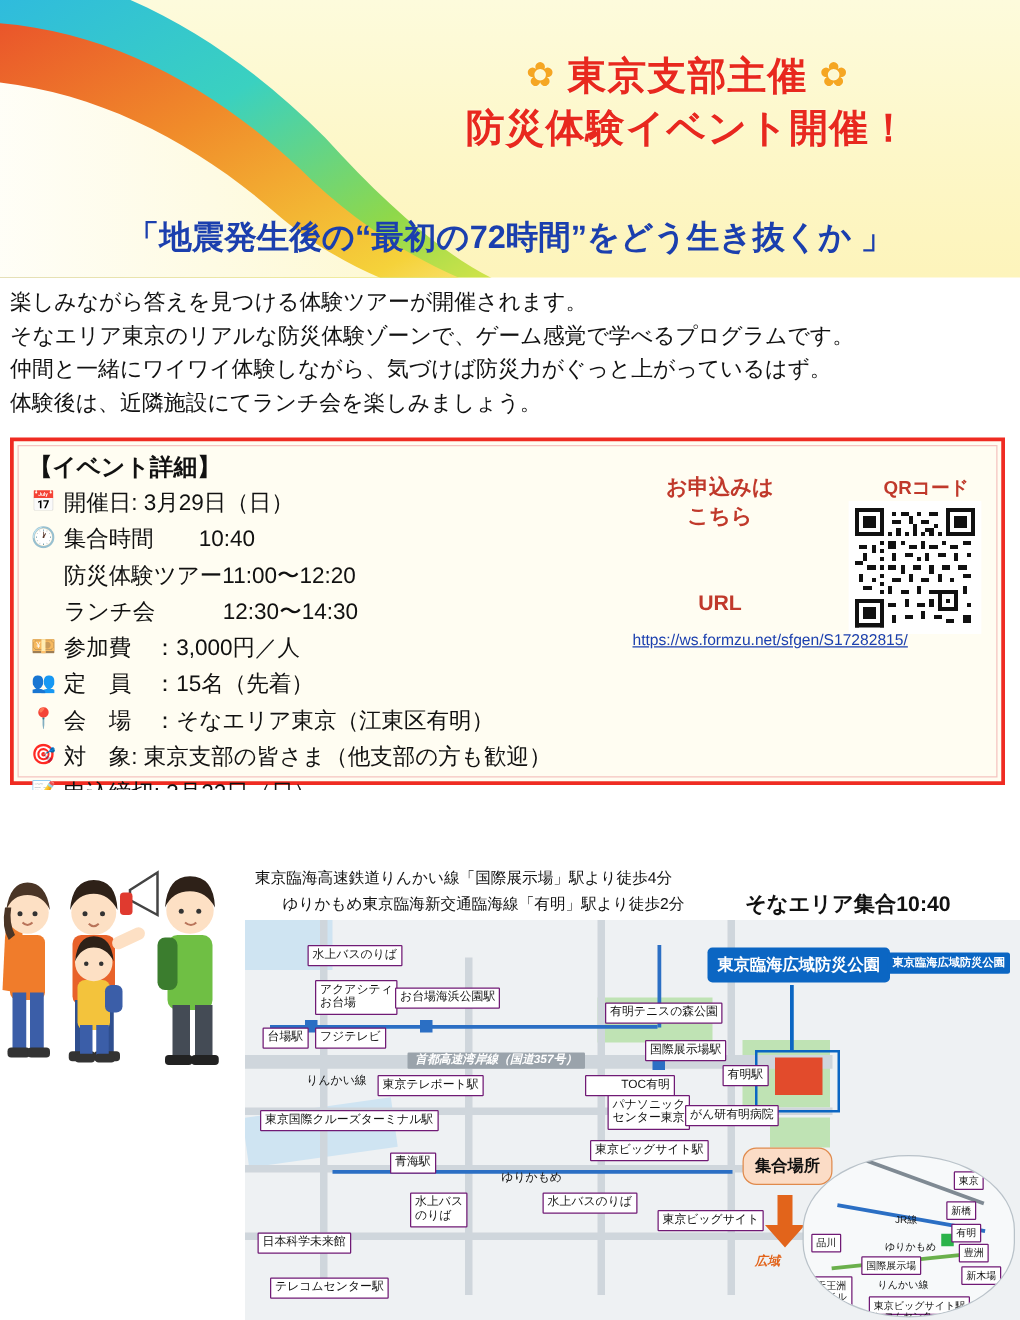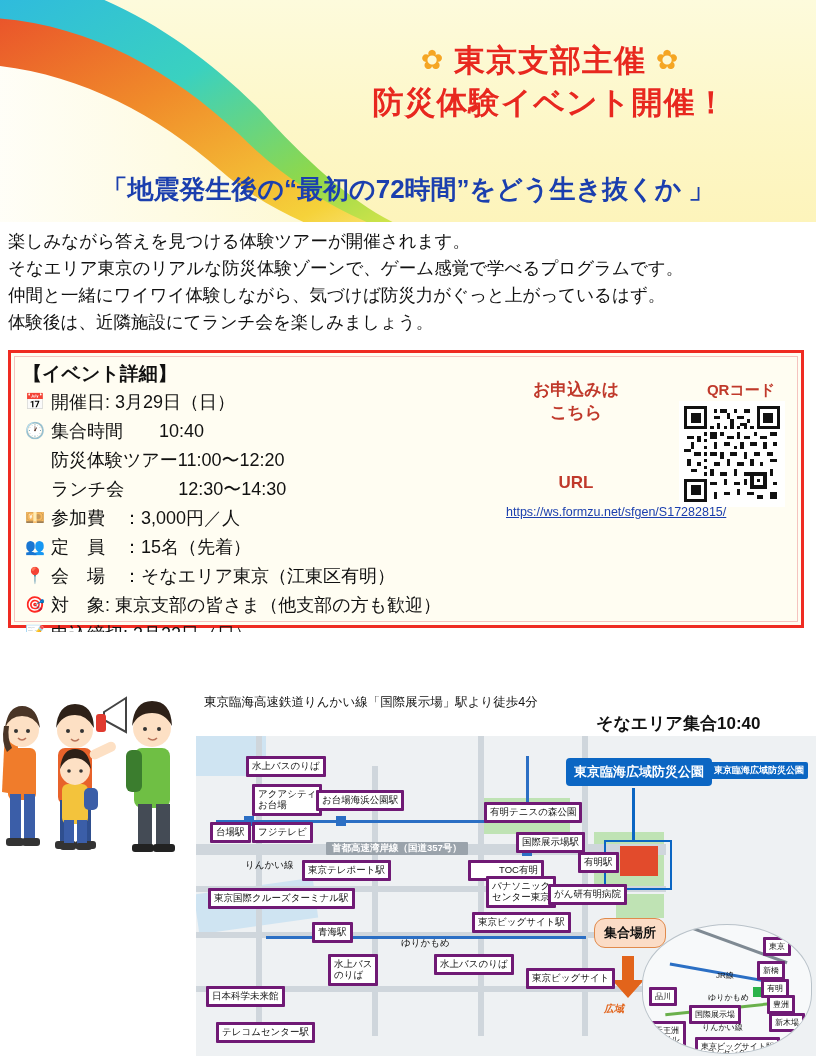--- a/index.html
+++ b/index.html
@@ -80,21 +80,21 @@
   }
   .route div{white-space:nowrap;}
   .meet-time{
     position:absolute;left:596px;top:80px;color:#111;font-size:17px;font-weight:bold;
   }
   .map{
     position:absolute;left:196px;top:104px;width:620px;height:320px;
     background:#eef1f3;overflow:hidden;
   }
   .mlabel{
-    position:absolute;background:#fff;border:3px solid #701a75;color:#111;
+    position:absolute;background:#fff;border:1px solid #701a75;color:#111;
     font-size:9.5px;line-height:1.15;padding:2px 3px;white-space:nowrap;border-radius:1px;
   }
   .mlabel.nb{border:none;background:transparent;}
   .mroad{position:absolute;background:#cfd6dc;}
   .mrail{position:absolute;background:#7f8a93;}
   .mgreen{position:absolute;background:#bfe3b4;}
   .mwater{position:absolute;background:#cfe4f2;}
   .callout{
     position:absolute;background:#0b66c3;color:#fff;font-size:13px;font-weight:bold;
     padding:5px 8px;border-radius:4px;white-space:nowrap;
@@ -388,20 +388,21 @@
         <circle cx="152" cy="76" r="19" fill="#fde0c4"></circle>
         <path d="M132,74 q2,-25 20,-25 q19,0 20,25 q-7,-13 -20,-13 q-14,0 -20,13z" fill="#2e2118"></path>
         <circle cx="145" cy="77" r="2" fill="#333"></circle>
           <circle cx="159" cy="77" r="2" fill="#333"></circle>
         <path d="M148,86 q5,4 9,0" stroke="#b9745a" stroke-width="1.6" fill="none"></path>
       </g>
     </svg>
 
     <div class="route">
       <div>東京臨海高速鉄道りんかい線「国際展示場」駅より徒歩4分</div>
+      <div style="padding-left:22px;">ゆりかもめ東京臨海新交通臨海線「有明」駅より徒歩2分</div>
     </div>
 
     <div class="meet-time">そなエリア集合10:40</div>
 
     <div class="map">
 
       <div class="mwater" style="left:0;top:0;width:70px;height:40px;"></div>
       <div class="mwater" style="left:0;top:150px;width:120px;height:40px;transform:rotate(-8deg);"></div>
 
       <div class="mgreen" style="left:282px;top:62px;width:92px;height:36px;"></div>
@@ -437,21 +438,21 @@
         <path d="M14,0 L26,0 L26,24 L36,24 L20,42 L4,24 L14,24 Z" fill="#e2641b"></path>
       </svg>
       <div class="wide-badge" style="left:408px;top:266px;font-style:italic;">広域</div>
 
       <div class="mlabel" style="left:50px;top:20px;">水上バスのりば</div>
       <div class="mlabel" style="left:56px;top:48px;white-space:pre-line;">アクアシティ
 お台場</div>
       <div class="mlabel" style="left:120px;top:54px;">お台場海浜公園駅</div>
       <div class="mlabel" style="left:14px;top:86px;">台場駅</div>
       <div class="mlabel" style="left:56px;top:86px;">フジテレビ</div>
-      <div class="mlabel nb" style="left:130px;top:106px;color:#fff;font-weight:bold;background:#9aa3ab;padding:1px 6px;">首都高速湾岸線（国道357号）</div>
+      <div class="mlabel nb" style="left:130px;top:106px;color:#fff;font-weight:bold;background:#9aa3ab;padding:1px 6px;font-style:italic;">首都高速湾岸線（国道357号）</div>
       <div class="mlabel" style="left:288px;top:66px;">有明テニスの森公園</div>
       <div class="mlabel" style="left:320px;top:96px;">国際展示場駅</div>
       <div class="mlabel nb" style="left:46px;top:122px;">りんかい線</div>
       <div class="mlabel" style="left:106px;top:124px;">東京テレポート駅</div>
       <div class="mlabel" style="left:272px;top:124px;padding-left:28px;">TOC有明</div>
       <div class="mlabel" style="left:382px;top:116px;">有明駅</div>
       <div class="mlabel" style="left:290px;top:140px;white-space:pre-line;">パナソニック
 センター東京</div>
       <div class="mlabel" style="left:352px;top:148px;">がん研有明病院</div>
       <div class="mlabel" style="left:12px;top:152px;">東京国際クルーズターミナル駅</div>

